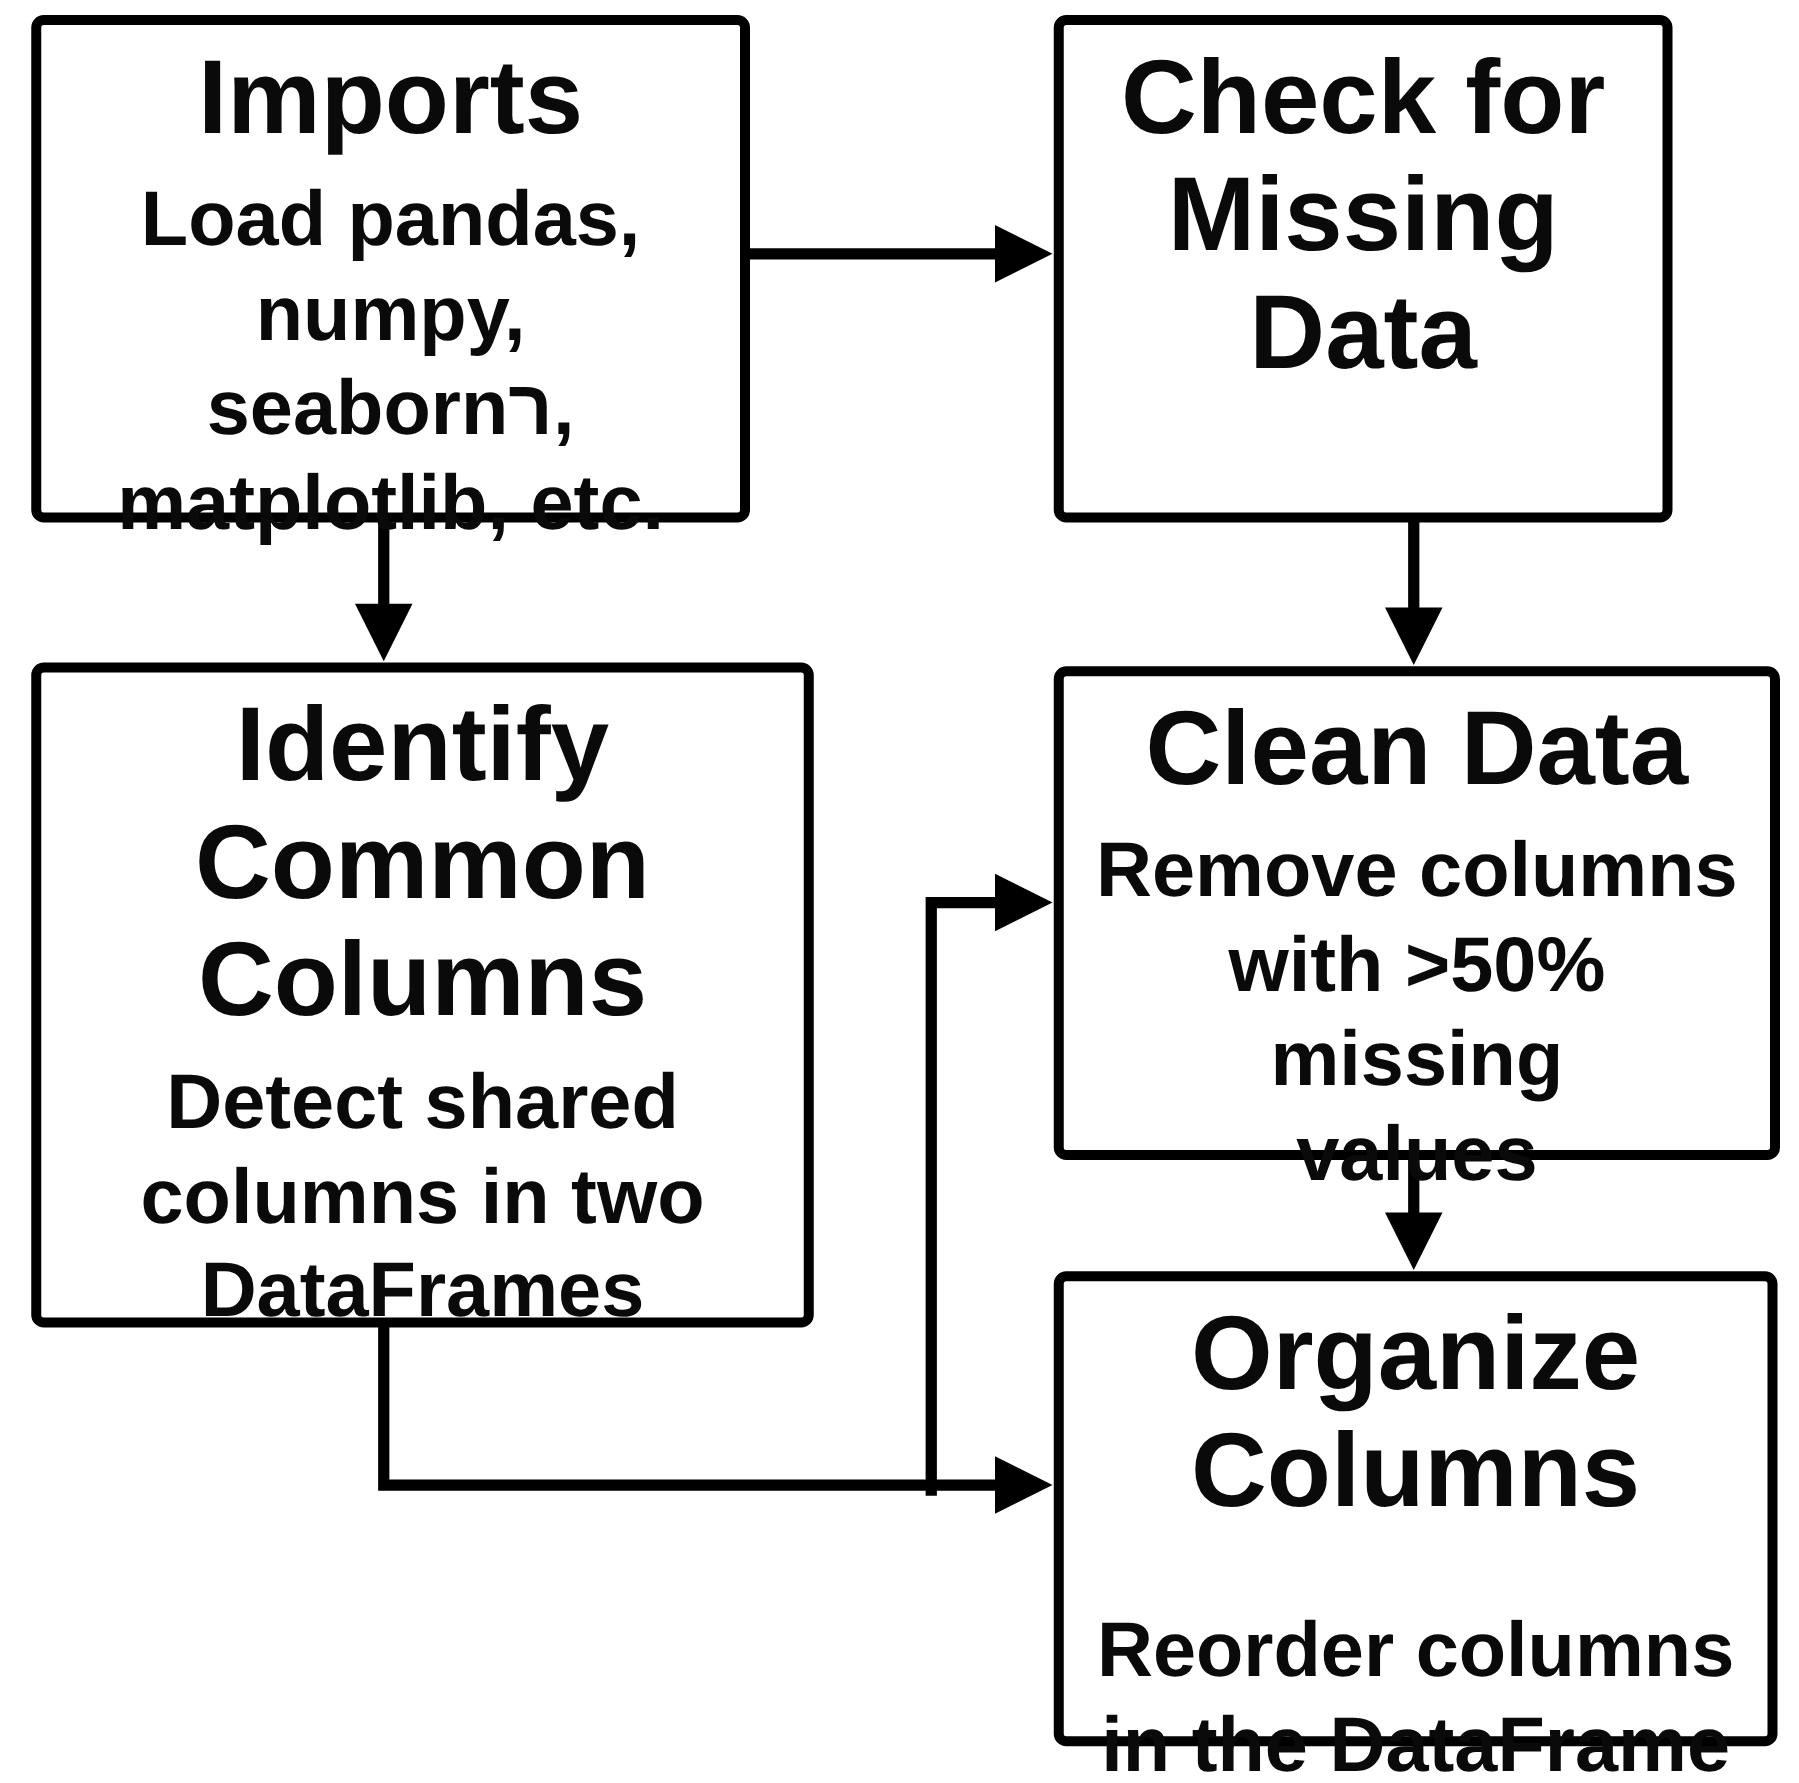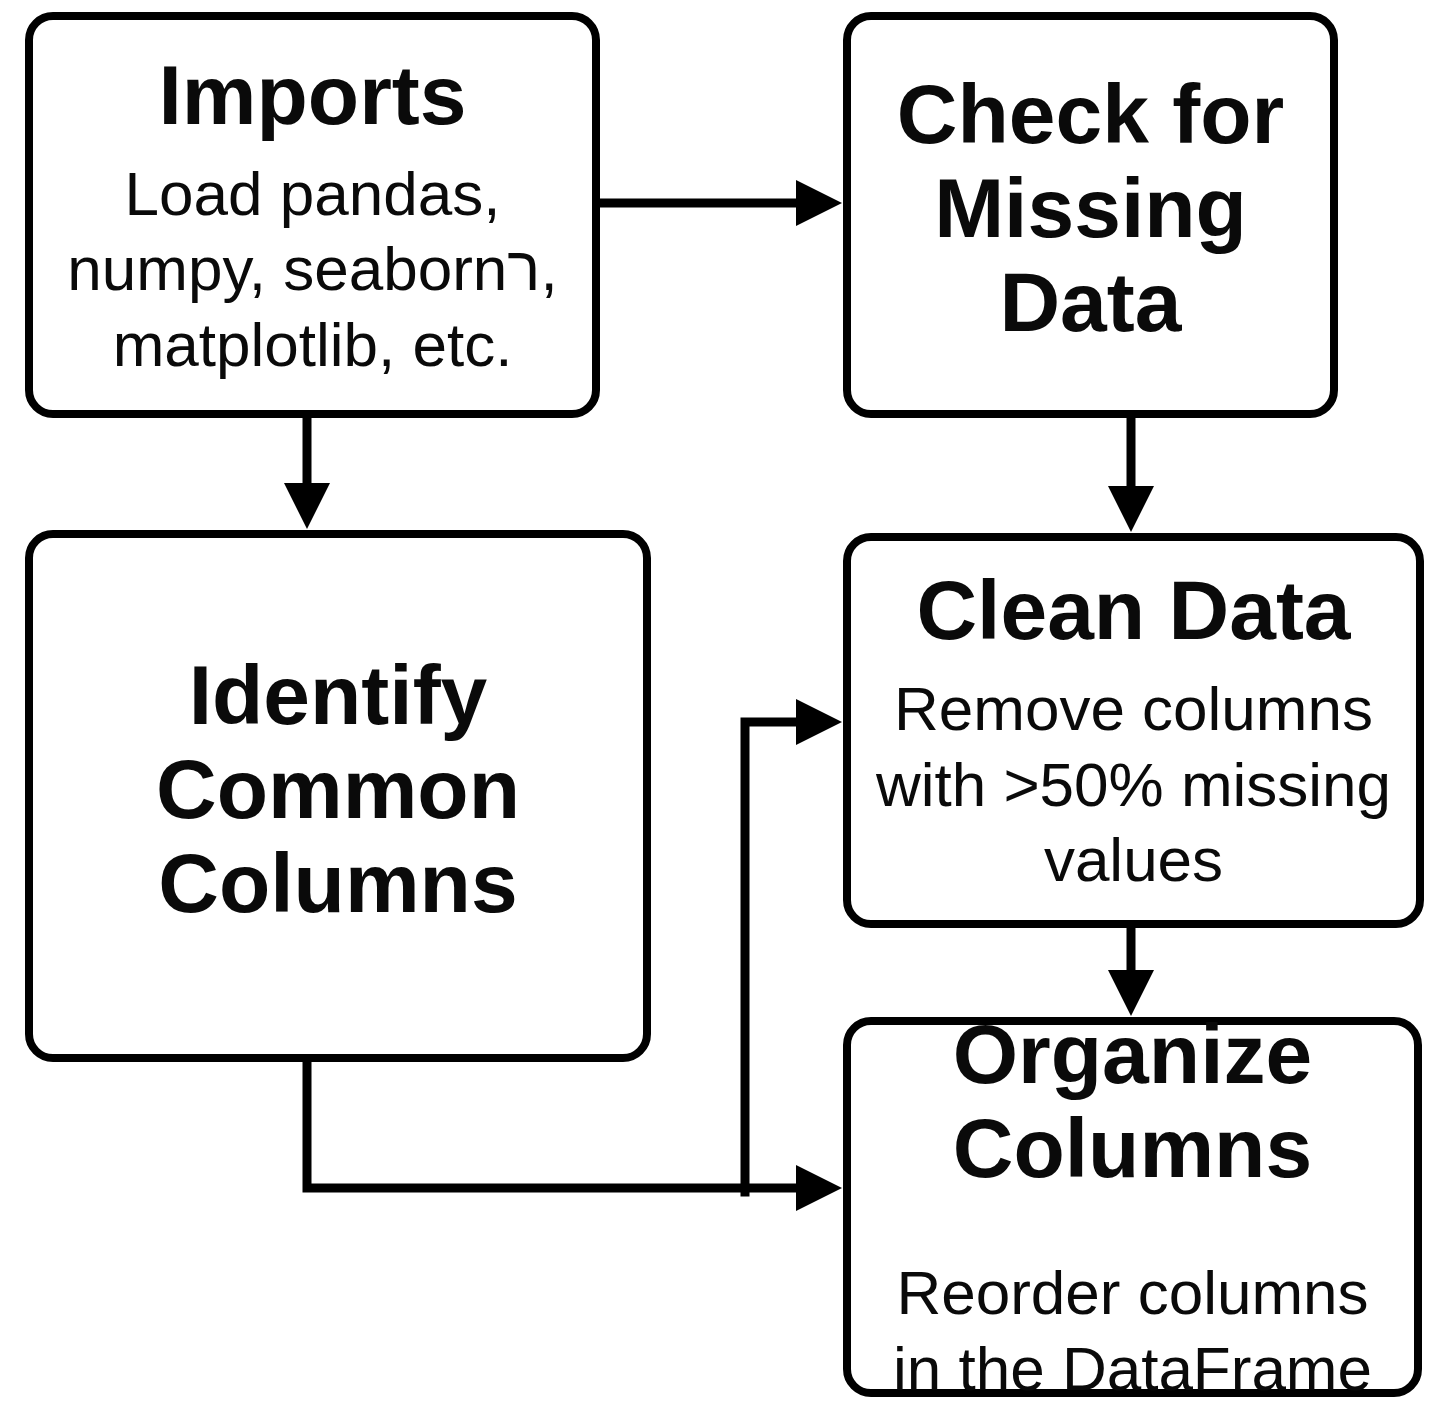--- a/index.html
+++ b/index.html
@@ -32,37 +32,37 @@
   }
   .arrow-layer polygon {
     fill: var(--line-color, #000000);
     stroke: none;
   }
   .node {
     position: absolute;
     box-sizing: border-box;
     background: #ffffff;
     border: 8px solid var(--line-color, #000000);
-    border-radius: 28px;
+    border-radius: 10px;
     display: flex;
     flex-direction: column;
     align-items: center;
-    justify-content: center;
+    justify-content: space-between;
     text-align: center;
     padding: 10px 20px;
   }
   .node-title {
     font-weight: bold;
     font-size: 84px;
     line-height: 1.12;
     white-space: pre-line;
     margin: 0 0 14px 0;
   }
   .node-body {
-    font-weight: normal;
+    font-weight: bold;
     font-size: 62px;
     line-height: 1.22;
     white-space: pre-line;
     margin: 0;
   }
   .node-imports   { left: 25px;  top: 12px;   width: 575px; height: 406px; }
   .node-check     { left: 843px; top: 12px;   width: 495px; height: 406px; }
   .node-identify  { left: 25px;  top: 530px;  width: 626px; height: 532px; }
   .node-clean     { left: 843px; top: 533px;  width: 581px; height: 395px; }
   .node-organize  { left: 843px; top: 1017px; width: 579px; height: 380px; gap: 46px; }
@@ -108,20 +108,23 @@
 
   <div class="node node-check">
     <div class="node-title">Check for
 Missing Data</div>
   </div>
 
   <div class="node node-identify">
     <div class="node-title">Identify
 Common
 Columns</div>
+    <div class="node-body">Detect shared
+columns in two
+DataFrames</div>
   </div>
 
   <div class="node node-clean">
     <div class="node-title">Clean Data</div>
     <div class="node-body">Remove columns
 with &gt;50% missing
 values</div>
   </div>
 
   <div class="node node-organize">

